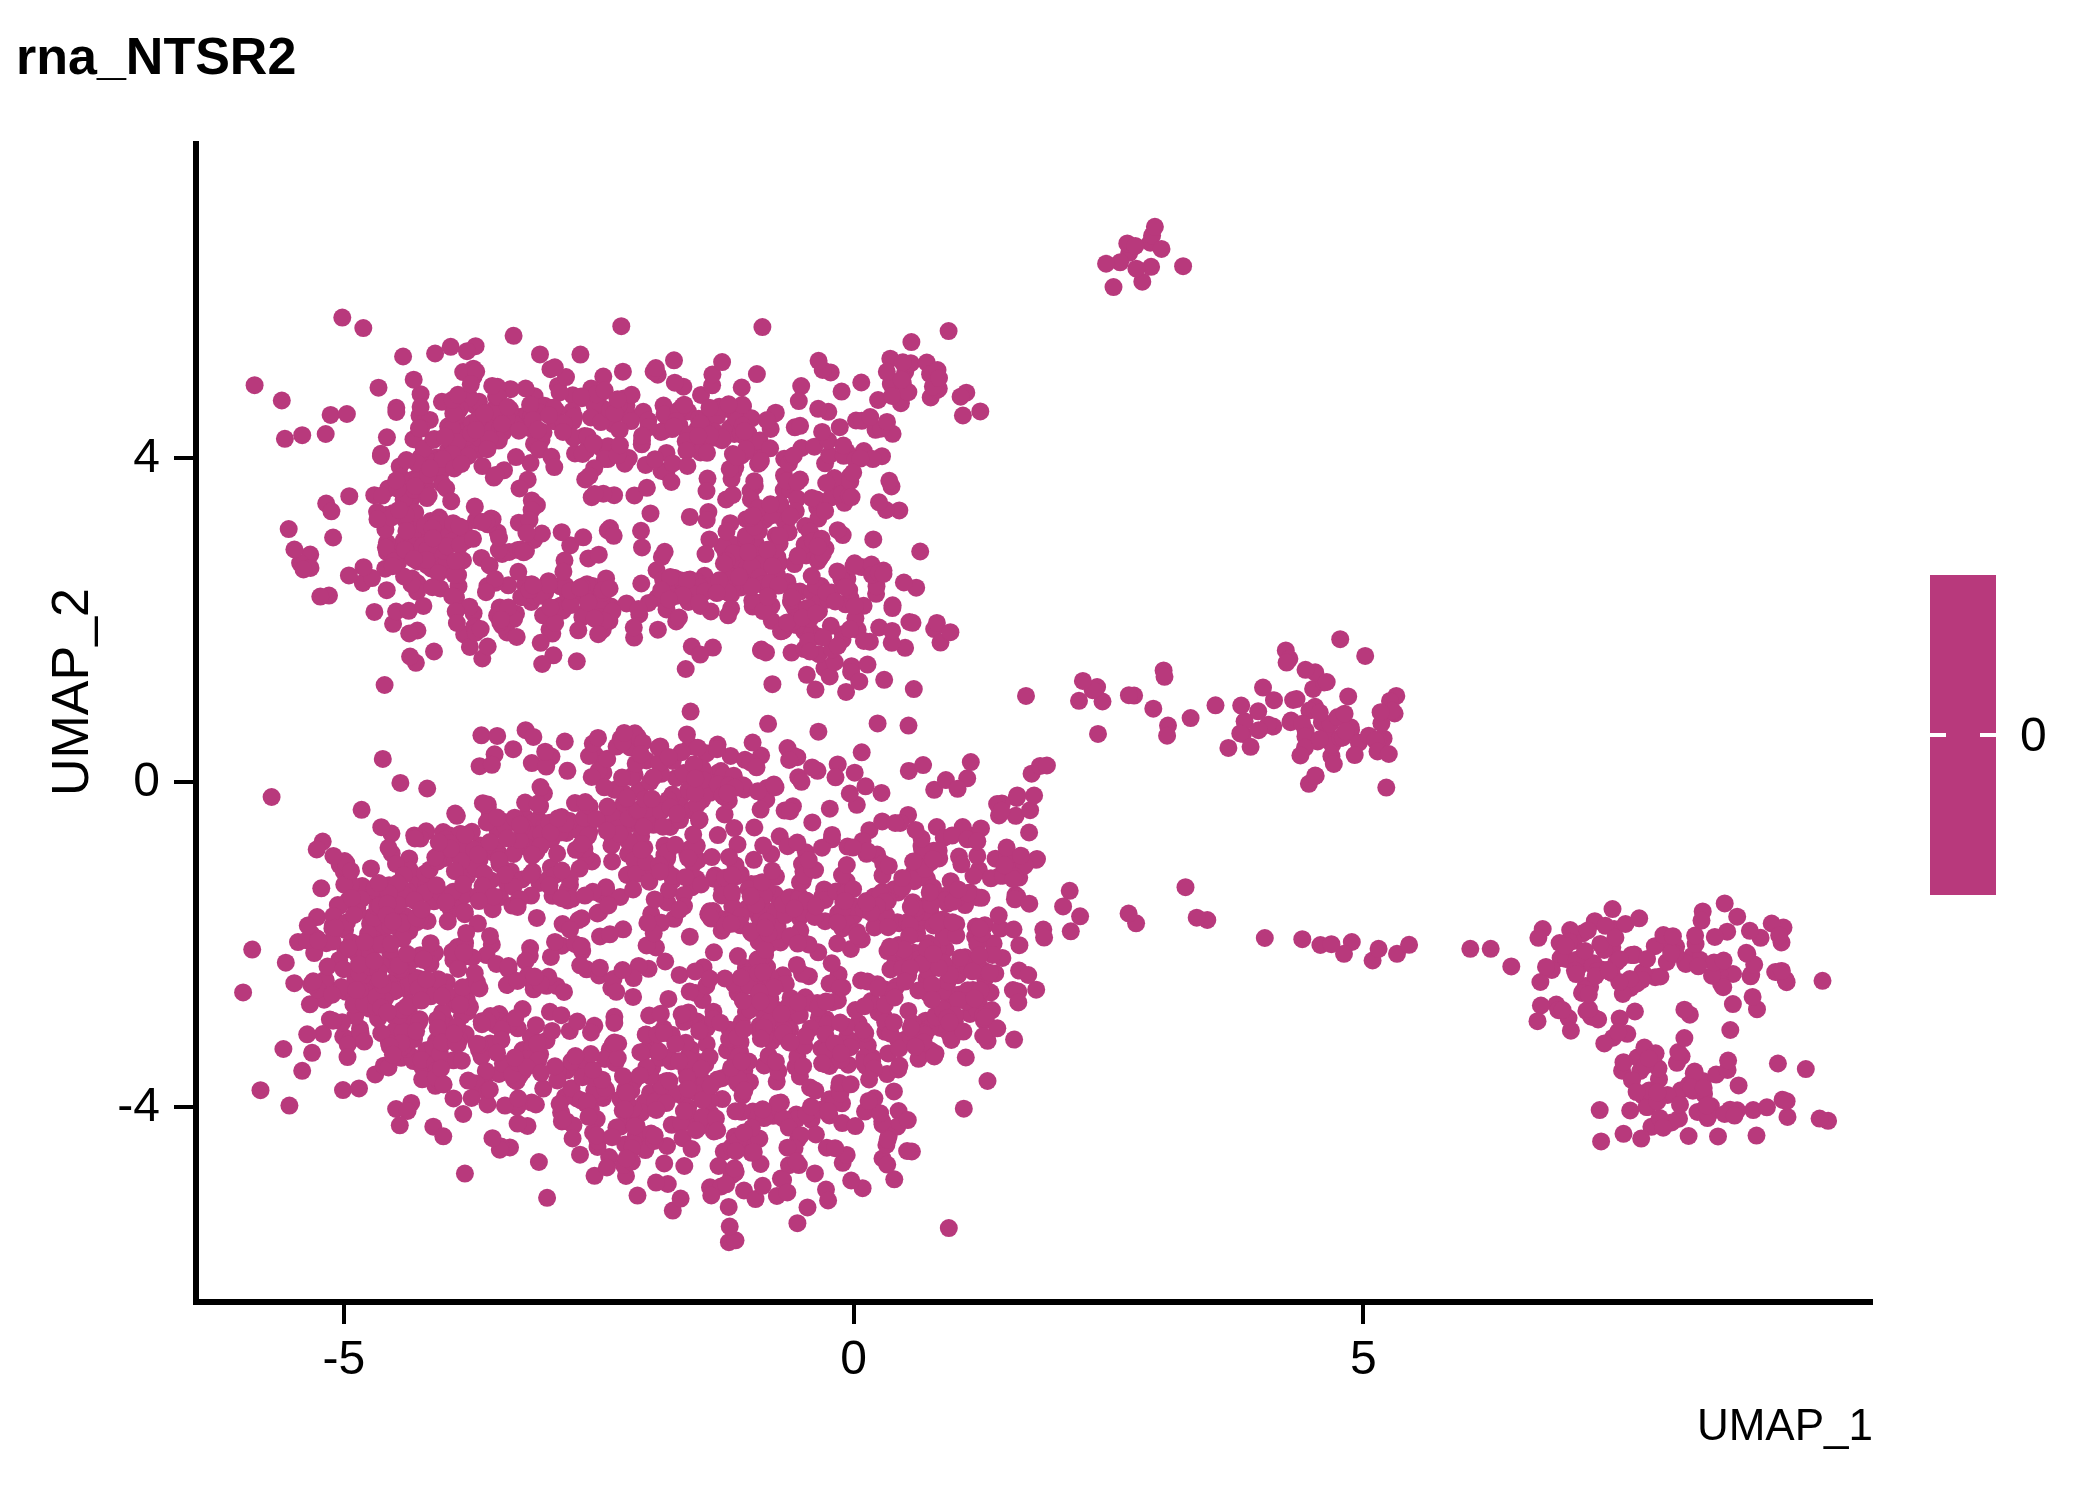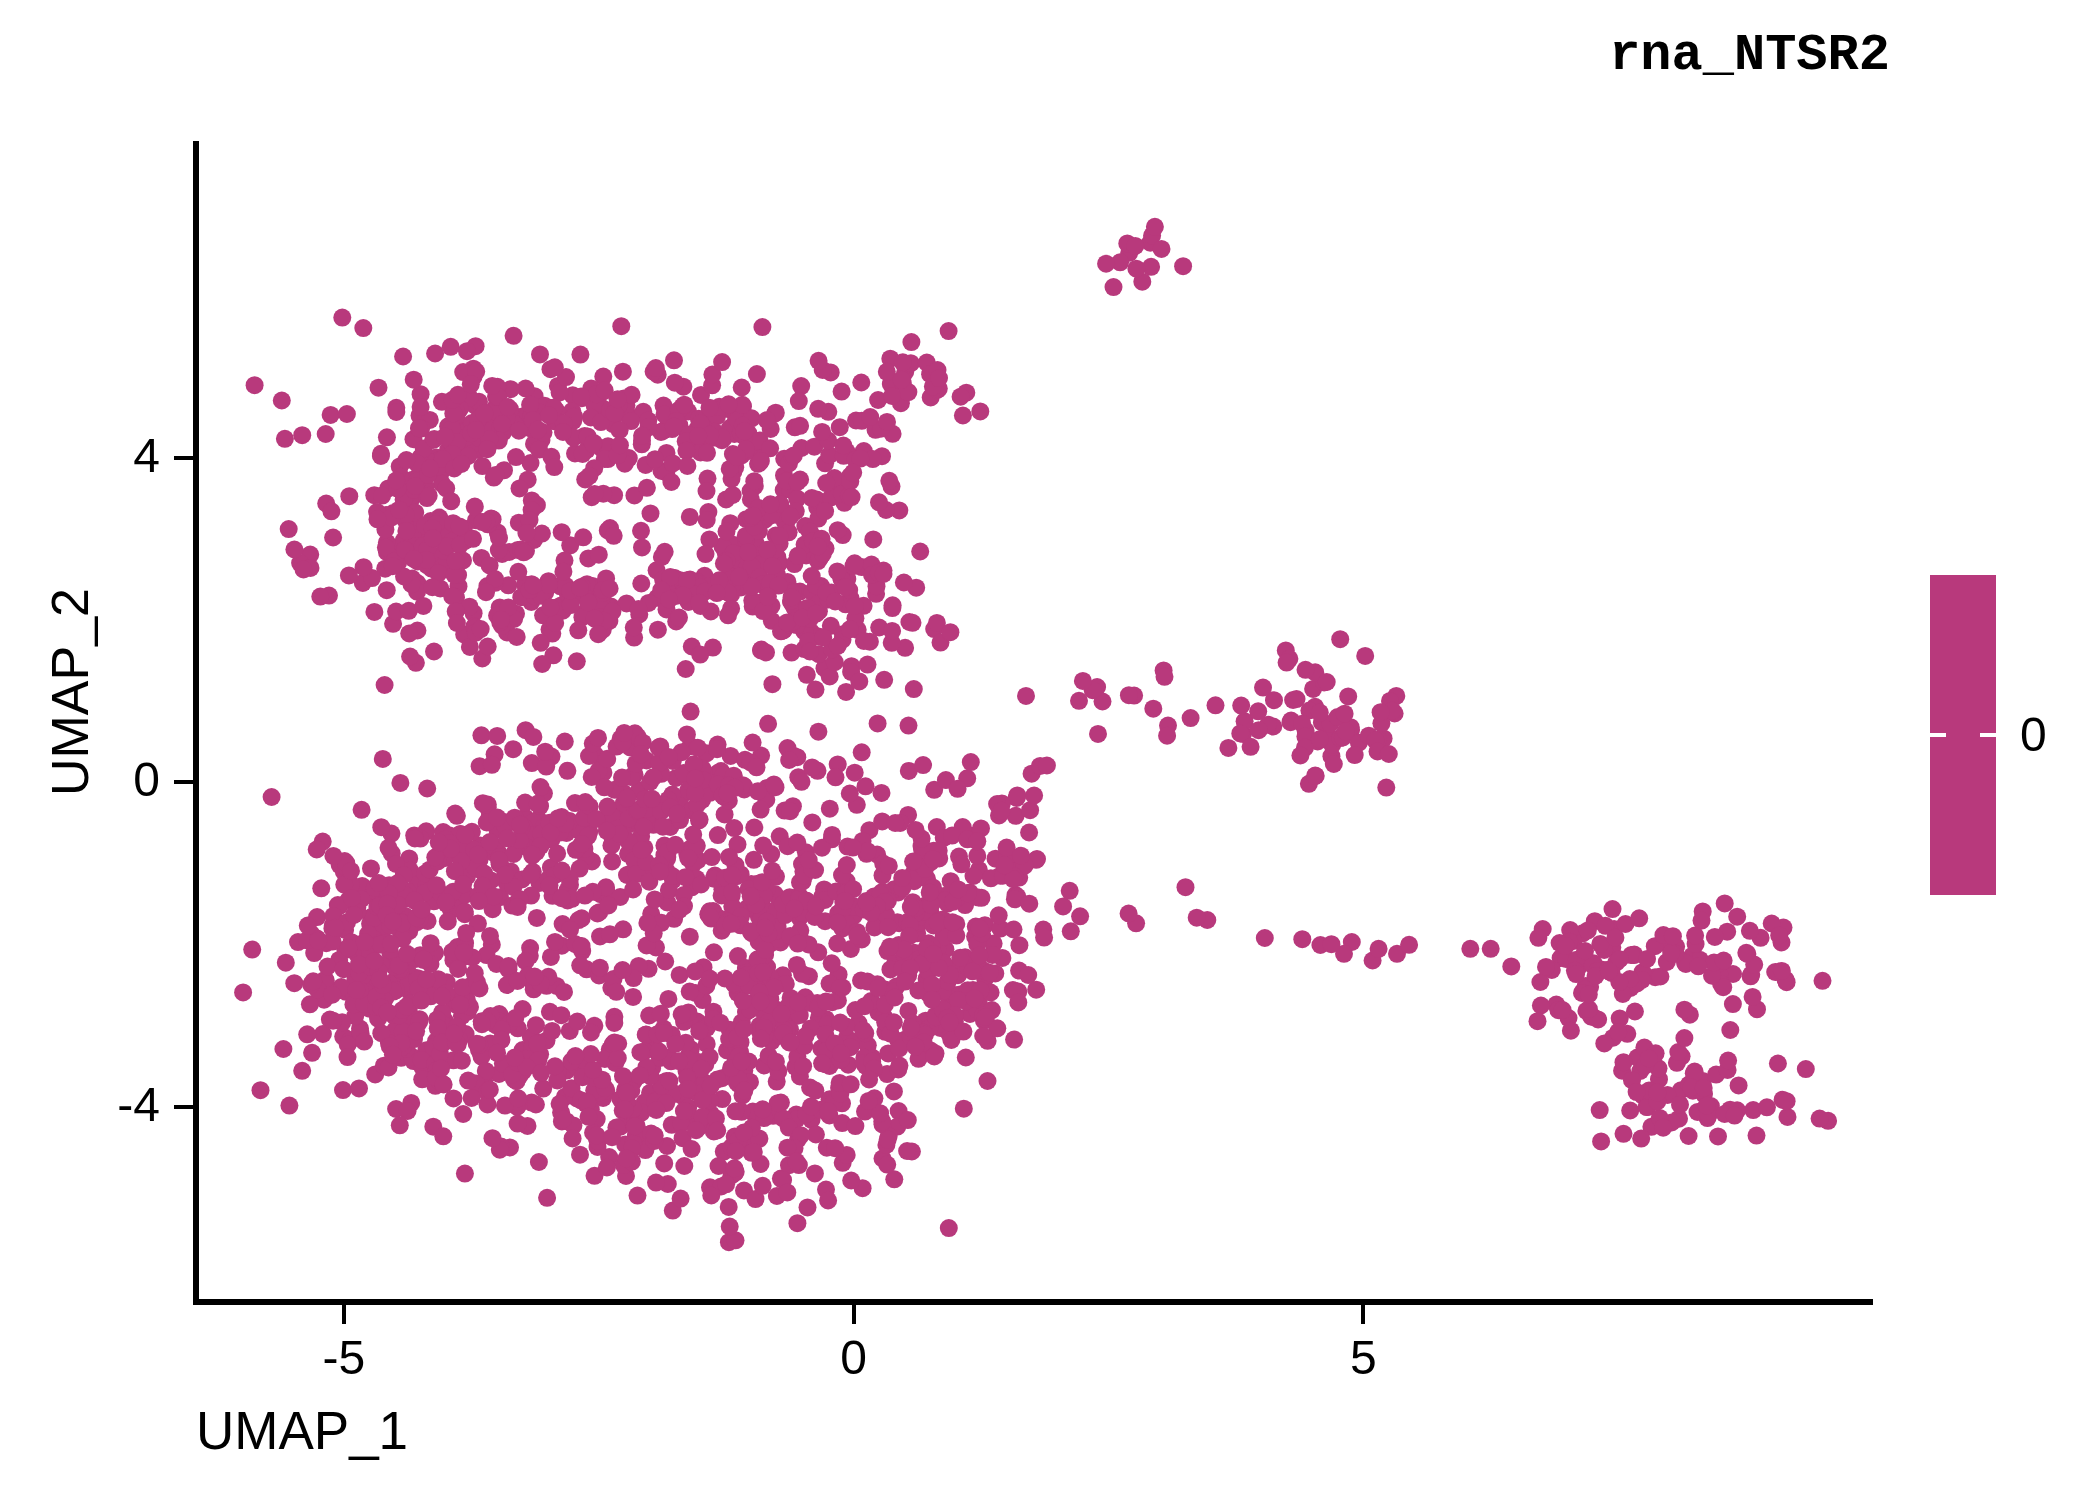--- a/index.html
+++ b/index.html
@@ -14,29 +14,29 @@
     position: relative;
     width: 2100px;
     height: 1500px;
     background: #ffffff;
     overflow: hidden;
   }
 
   
   #plot-title {
     position: absolute;
-    left: 10px;
+    left: 16px;
     top: 26px;
     width: 1880px;
-    text-align: right;
+    text-align: left;
     font-size: 52px;
     font-weight: bold;
     color: #000000;
     letter-spacing: 0px;
-    font-family: Liberation Mono, monospace;
+    font-family: Liberation Sans, sans-serif;
   }
   #axis-y-line {
     position: absolute;
     left: 193px;
     top: 141px;
     width: 6px;
     height: 1164px;
     background: #000000;
   }
   #axis-x-line {
@@ -83,22 +83,22 @@
     line-height: 1;
     margin-top: -26px;
   }
 
   
   #xlabel {
     position: absolute;
     left: 196px;
     top: 1400px;
     width: 1677px;
-    text-align: left;
-    font-size: 53px;
+    text-align: right;
+    font-size: 44px;
     color: #000000;
     font-family: "Liberation Sans", sans-serif;
   }
   #ylabel {
     position: absolute;
     left: -330px;
     top: 662px;
     width: 800px;
     text-align: center;
     font-size: 52px;

